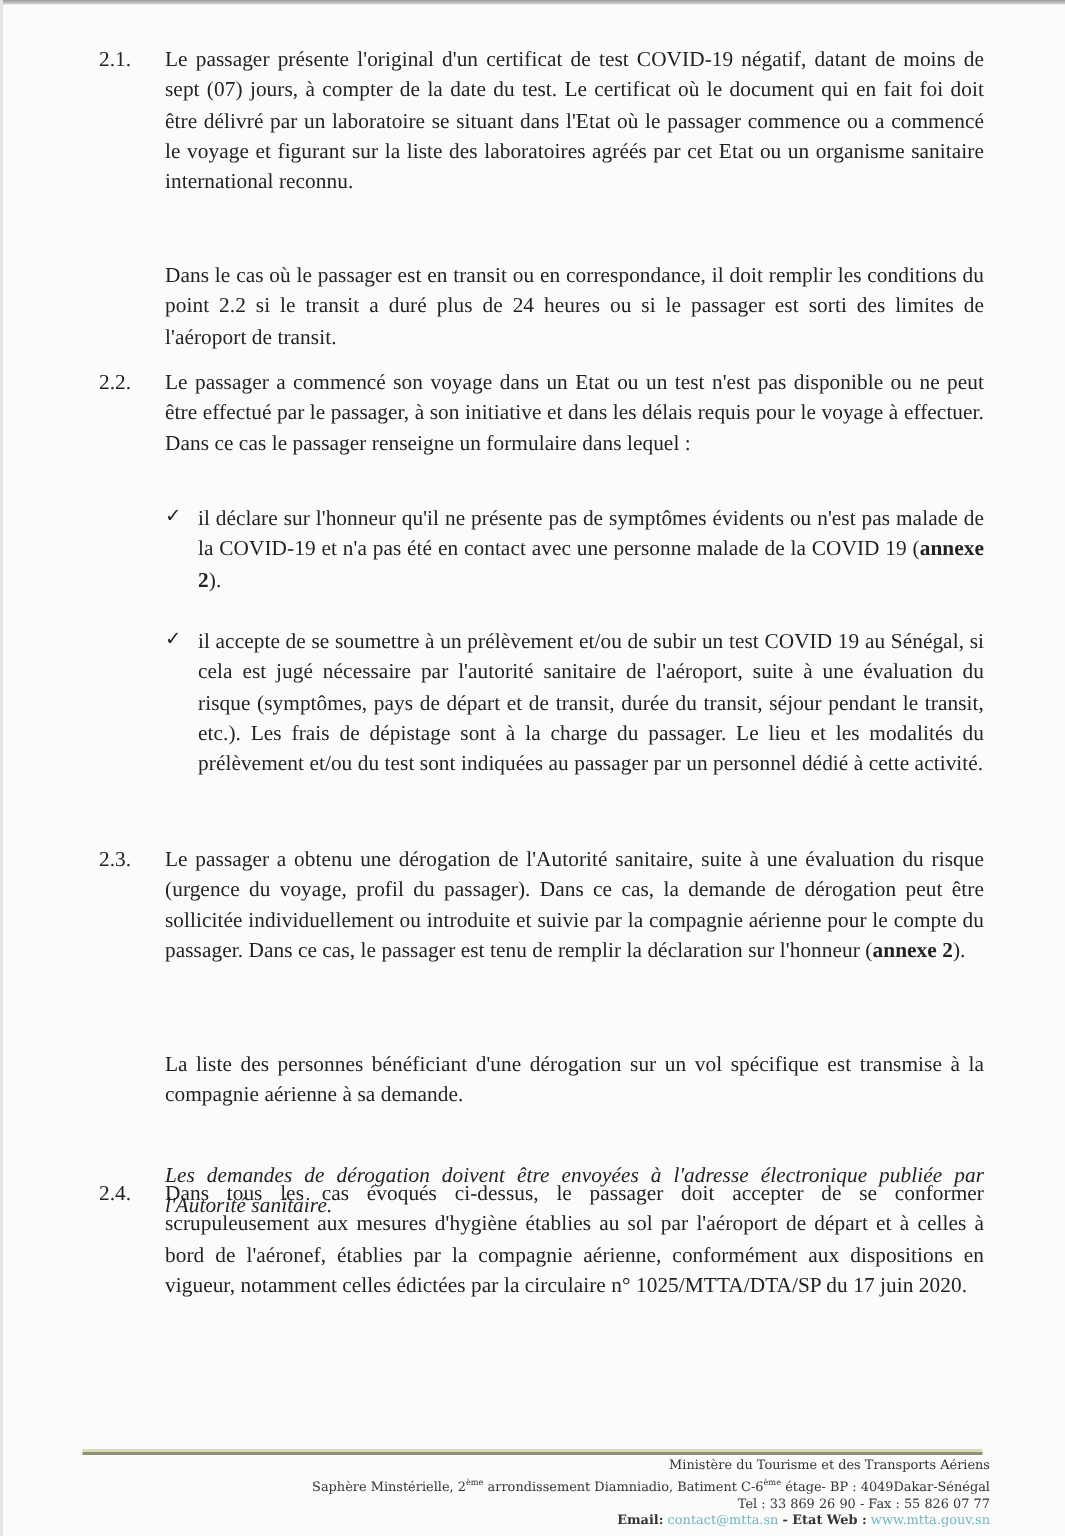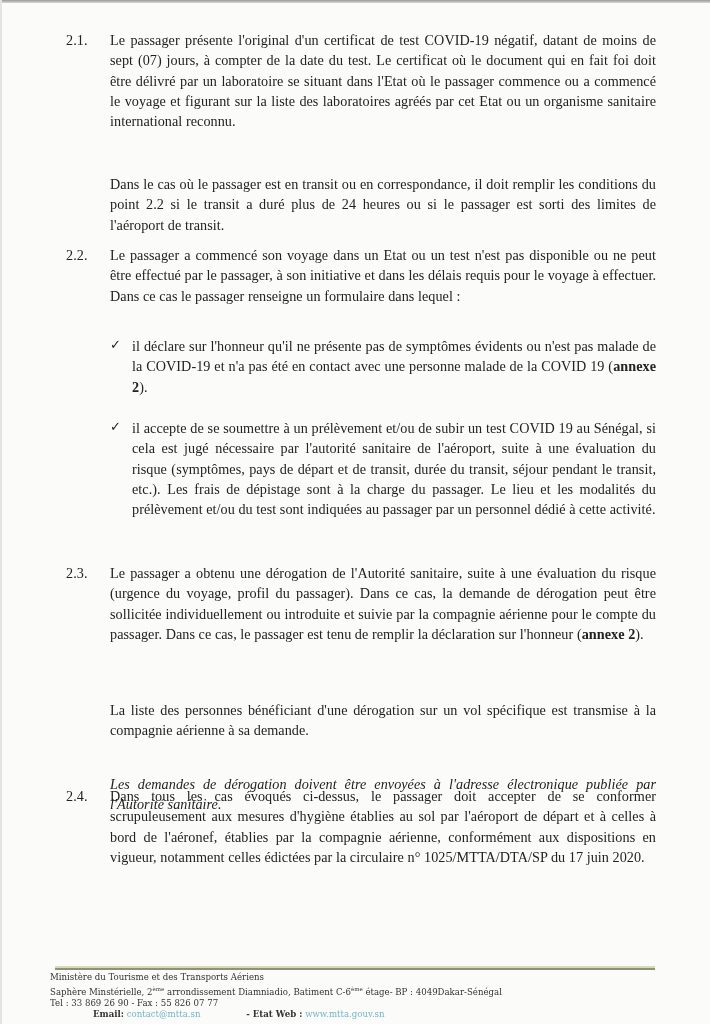--- a/index.html
+++ b/index.html
@@ -38,27 +38,27 @@
   .footer-line-1 {
     position: absolute; left: 55px; top: 966px; width: 600px; height: 2px;
     background: #d9dcb0;
   }
   .footer-line-2 {
     position: absolute; left: 55px; top: 968px; width: 600px; height: 2px;
     background: #8f917c;
   }
   .footer {
     position: absolute; left: 50px; width: 610px; top: 972px;
-    text-align: left;
+    text-align: right;
     font-family: "DejaVu Serif", serif;
     font-size: 8.6px; line-height: 11.5px; color: #333;
   }
   .footer sup { font-size: 5.5px; }
   .footer a { color: #71b6c6; text-decoration: none; }
-  .footer .lbl { font-weight: bold; margin-left: 43px; }
+  .footer .lbl { font-weight: bold; }
 </style>
 </head>
 <body>
 
 <div class="top-edge"></div>
 <div class="left-edge"></div>
 
 <div class="page">
 
   <div class="block" style="top:30px;">

